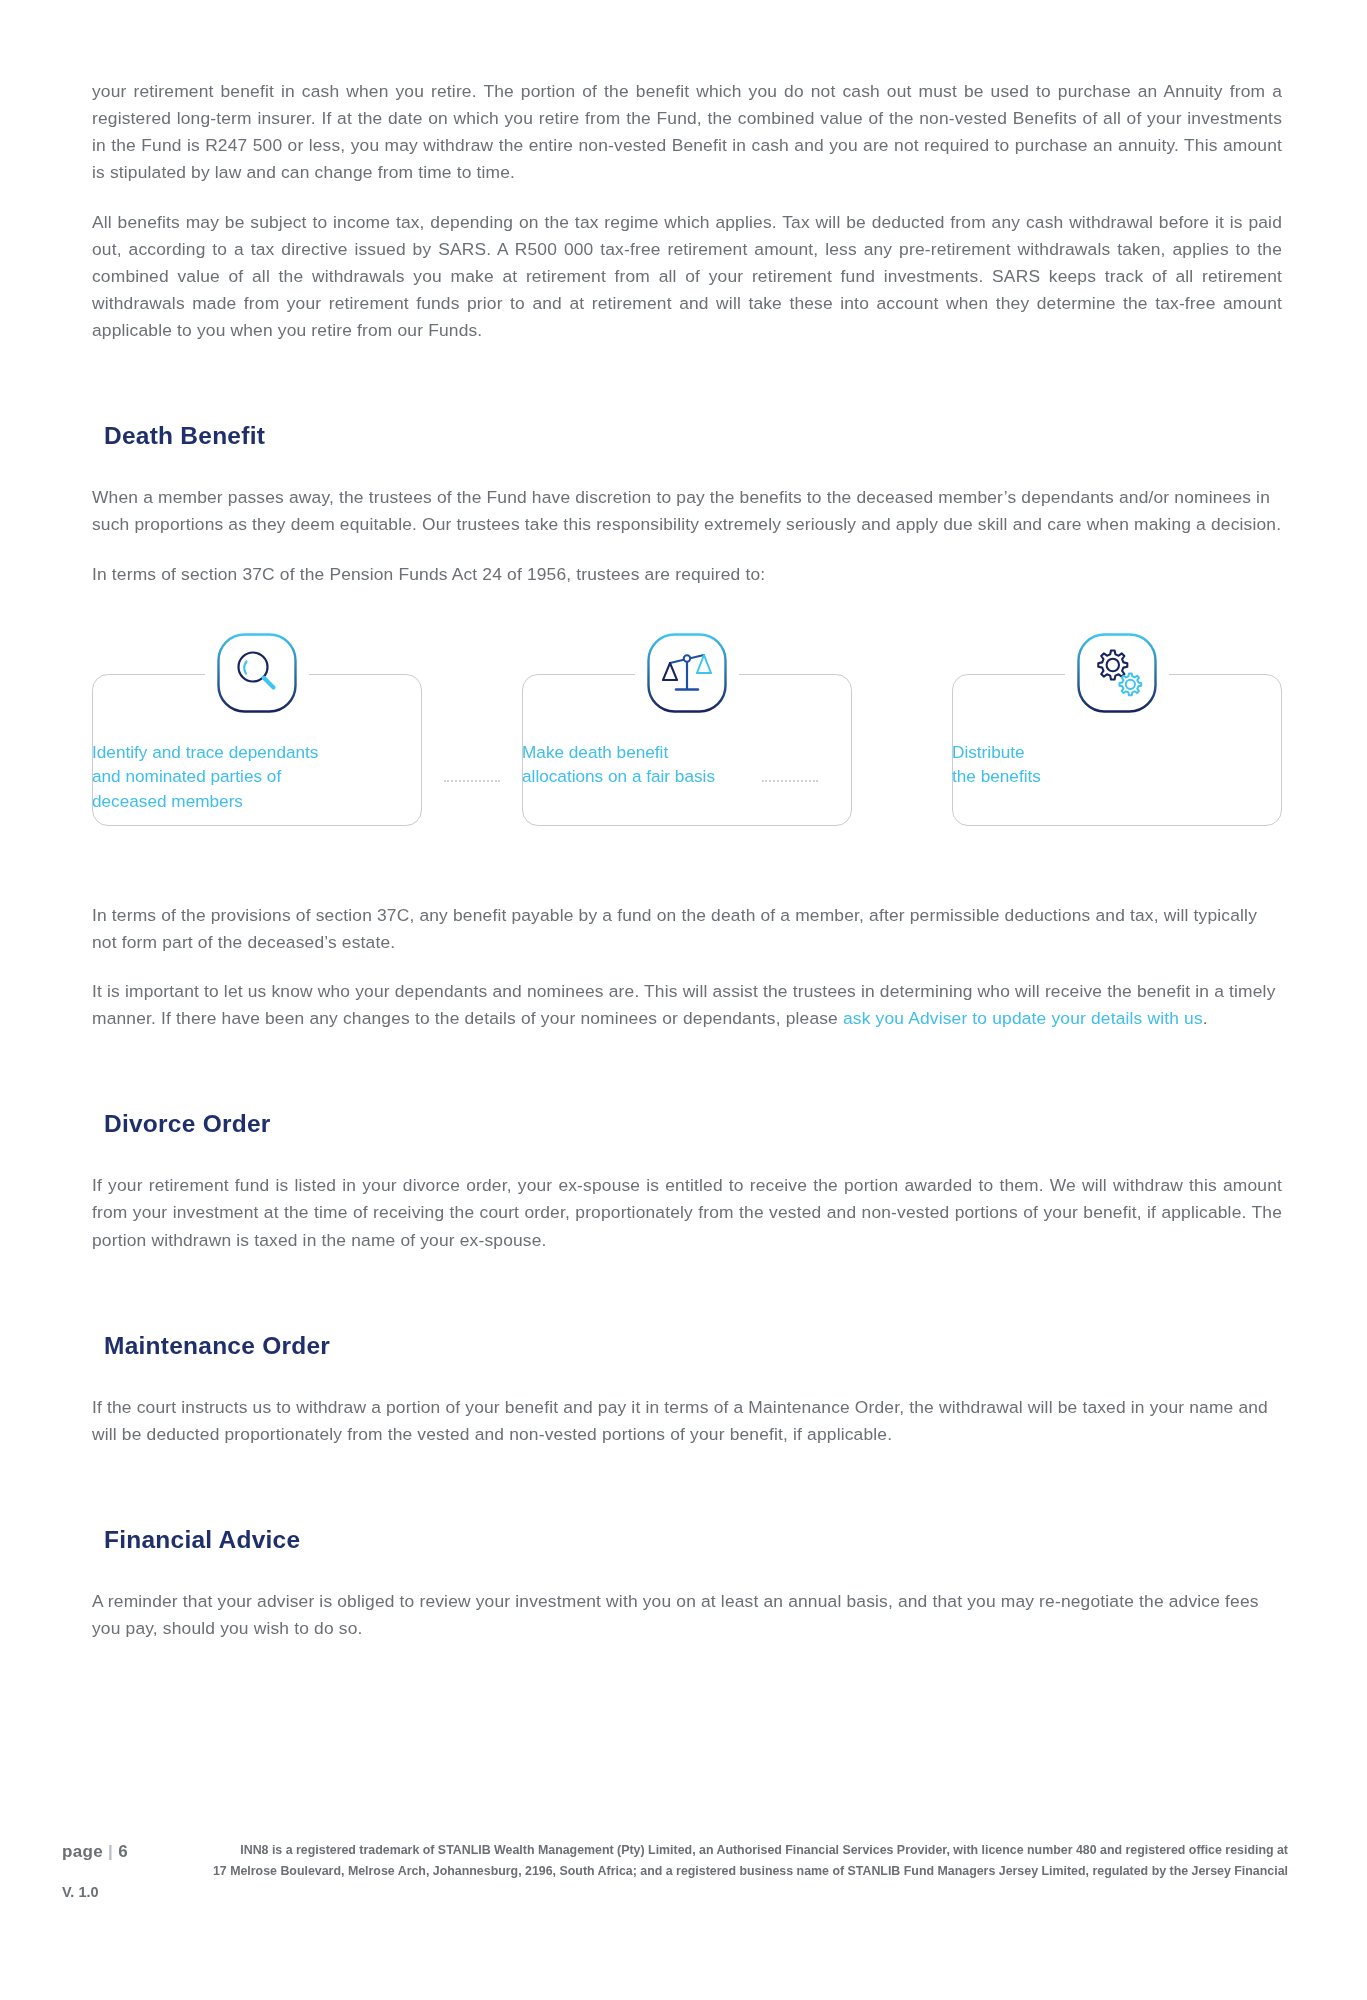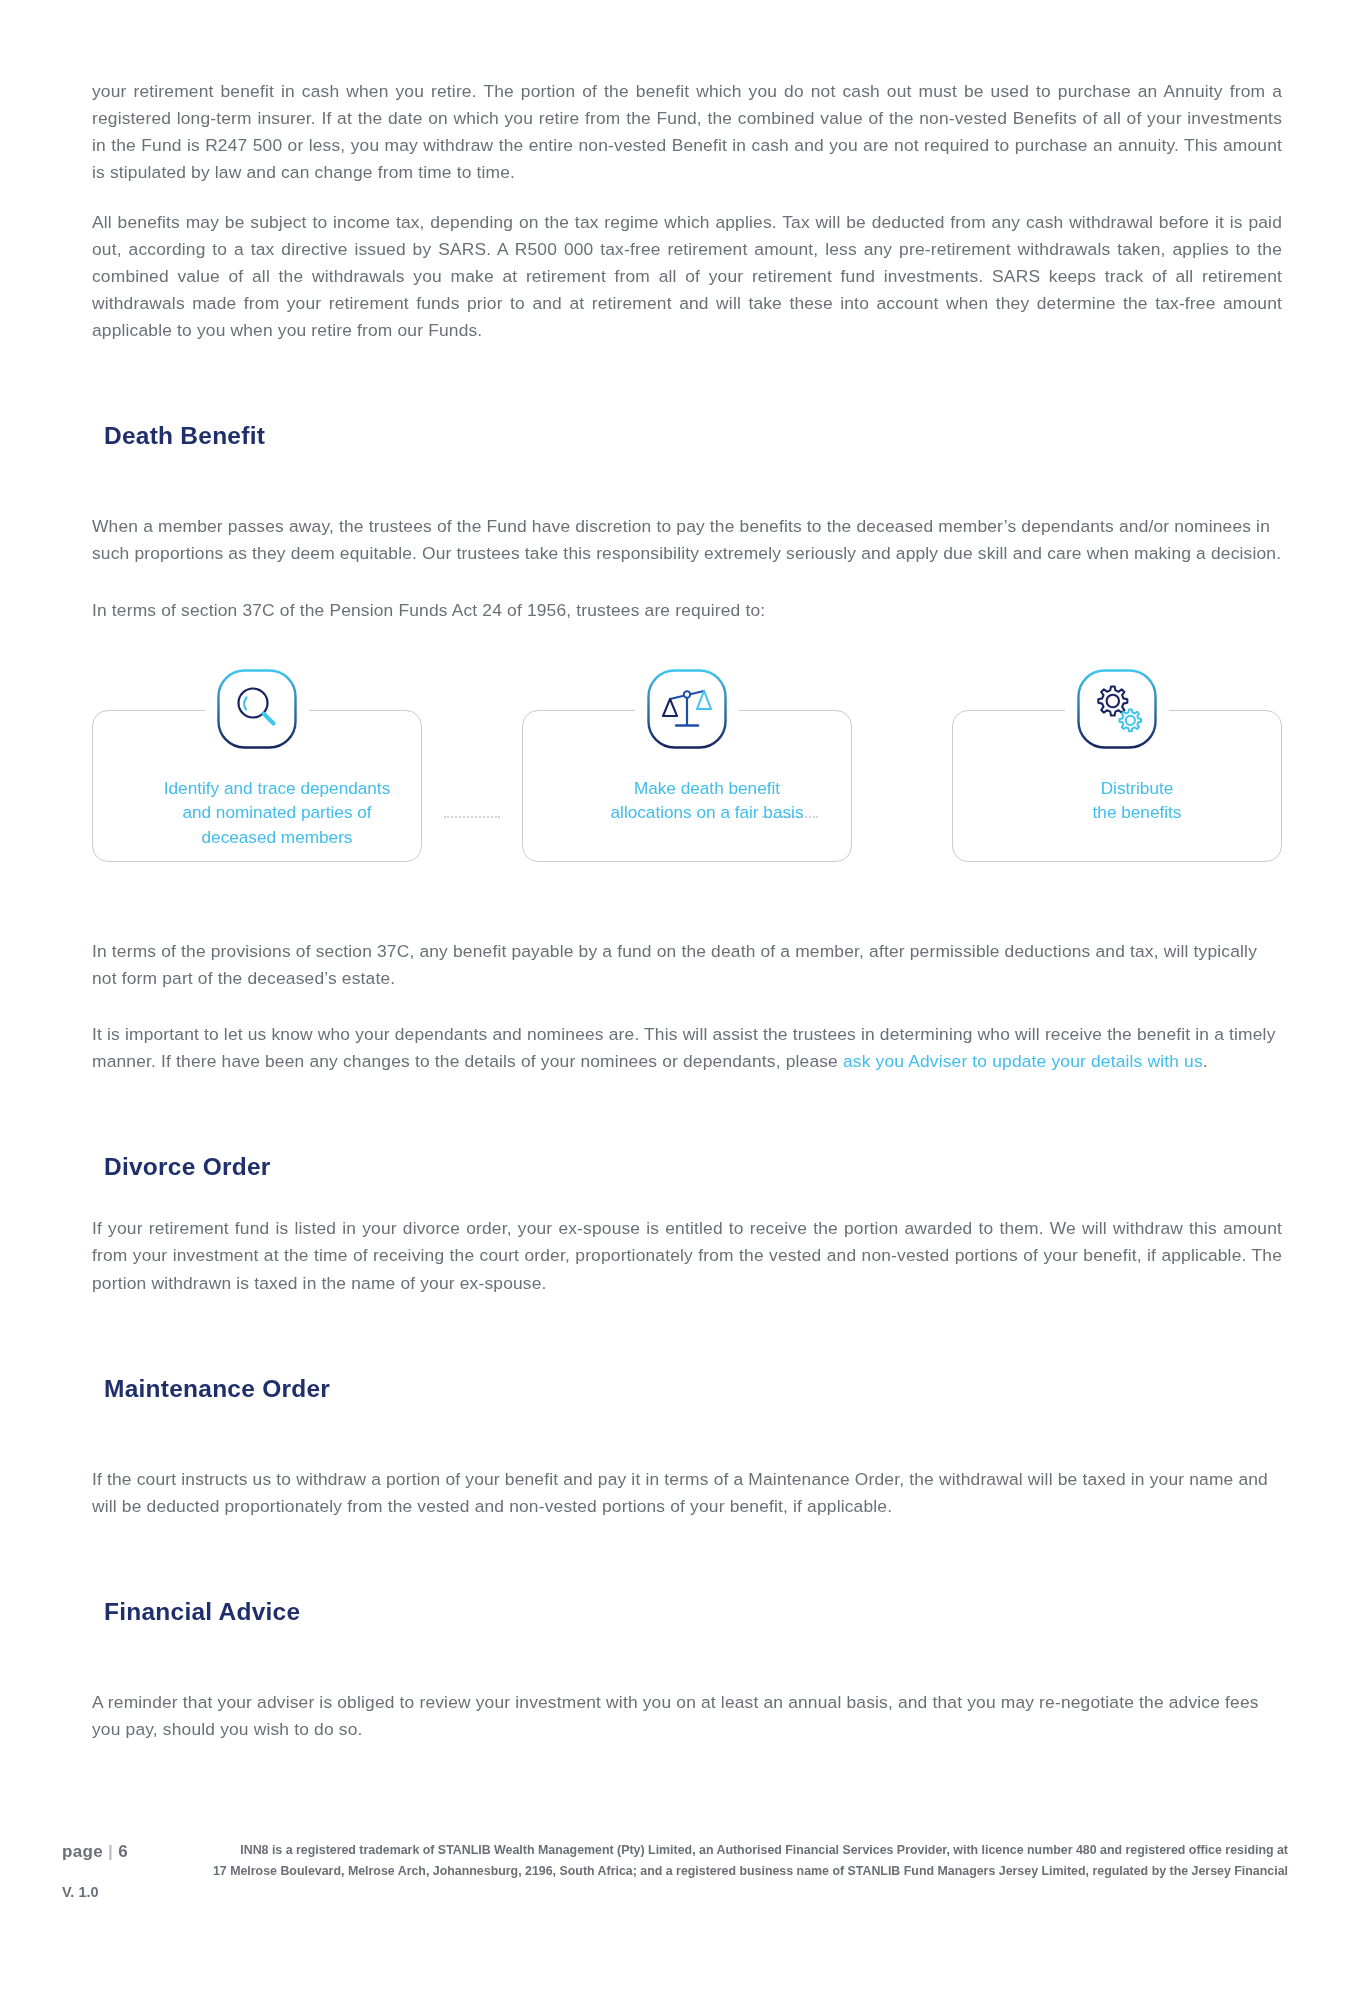--- a/index.html
+++ b/index.html
@@ -31,21 +31,20 @@
   p.body {
     font-size: 17.4px;
     line-height: 1.56;
     color: #6b7076;
     margin: 0 0 22px 0;
     text-align: justify;
     letter-spacing: 0.01em;
   }
   p.body.ragged {
     text-align: left;
-    margin-top: 29px;
   }
   h2.heading {
     font-size: 24.5px;
     font-weight: 700;
     color: #1f2f6b;
     margin: 12px;
     letter-spacing: 0.01em;
   }
   .sp-before-h { height: 44px; }
   .sp-after-h  { height: 22px; }
@@ -99,26 +98,24 @@
     width: 82px;
     height: 82px;
     z-index: 3;
   }
   .badge svg { display: block; }
   .step-label {
     position: absolute;
     top: 108px;
     left: 0;
     width: 330px;
-    text-align: center;
     color: #3fbdec;
     font-size: 17.2px;
     line-height: 1.42;
     z-index: 4;
-    padding-left: 20px;
   }
   .connector {
     position: absolute;
     top: 148px;
     height: 0;
     border-top: 2px dotted #cfd3d8;
     z-index: 1;
   }
   .connector.c1 { left: 352px;  width: 56px; }
   .connector.c2 { left: 670px;  width: 56px; }

